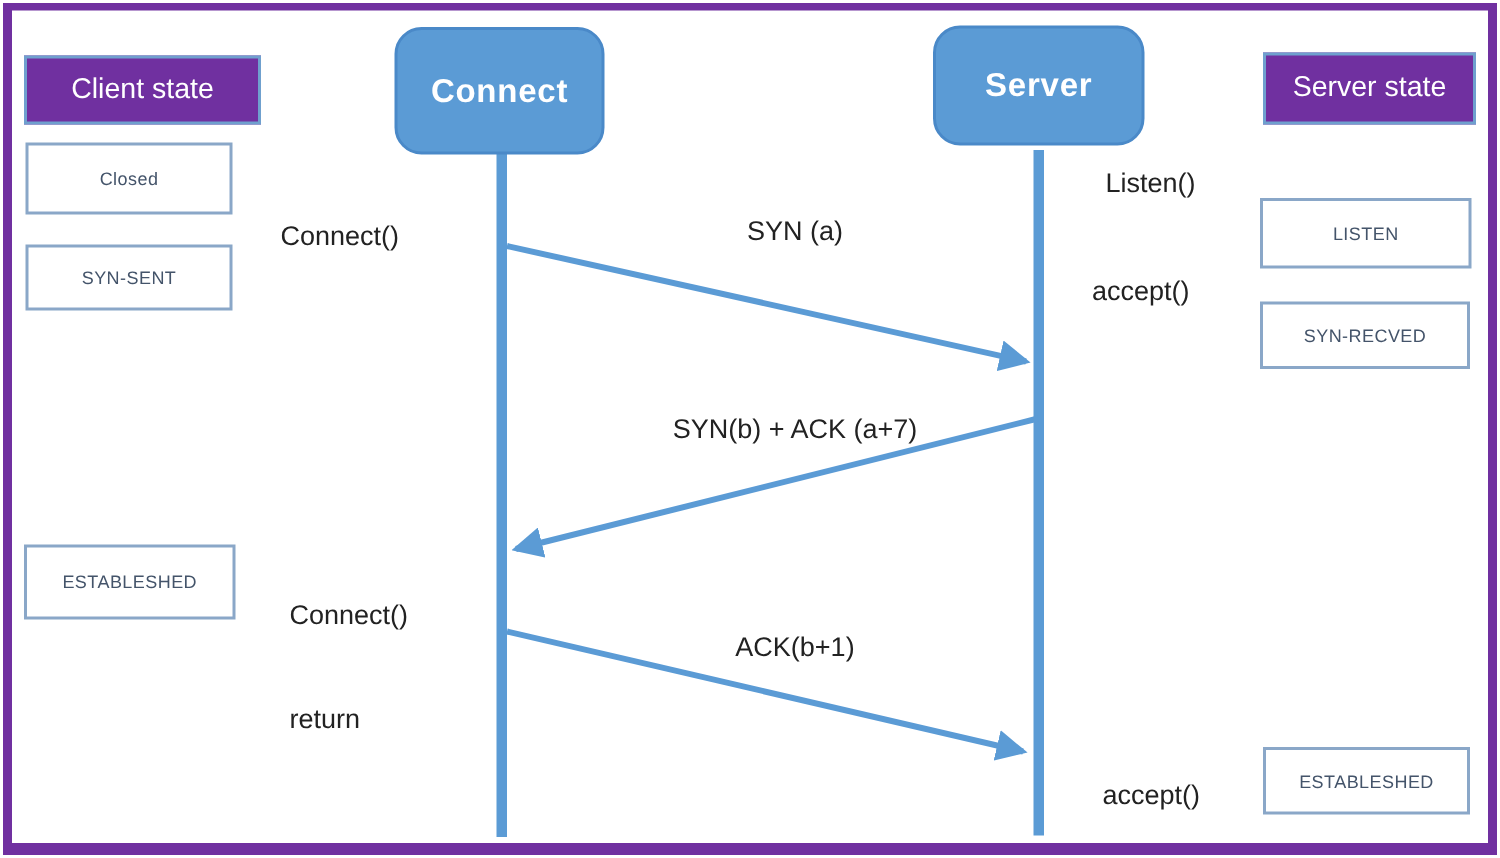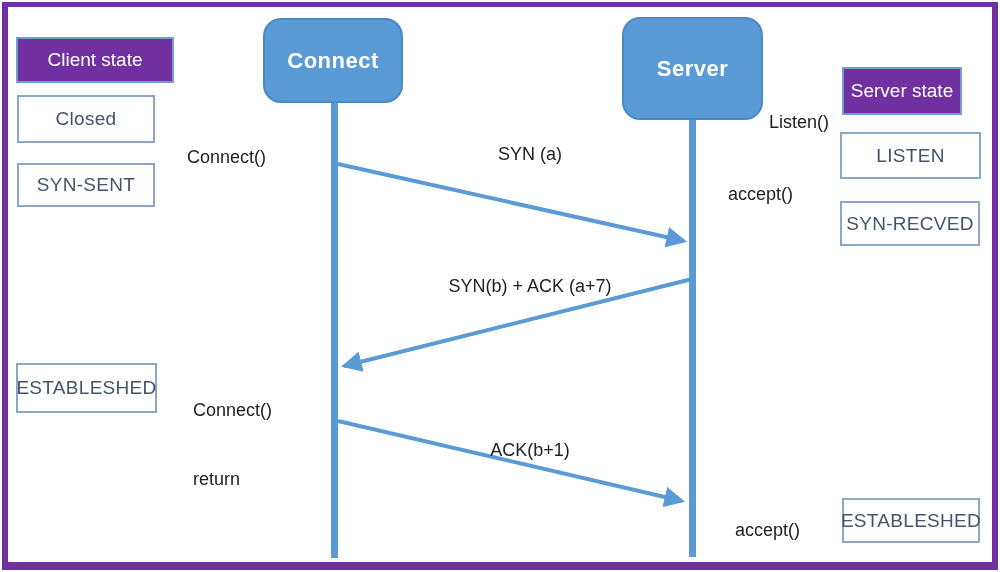--- a/index.html
+++ b/index.html
@@ -17,44 +17,44 @@
   .frame{position:absolute;inset:2px;border-style:solid;border-color:var(--purple);
     border-width:5px 6px 8px 6px;pointer-events:none;}
   .overlay{position:absolute;left:0;top:0;width:1000px;height:572px;}
   .lifeline{stroke:var(--accent-blue);stroke-width:7;}
   .msg{stroke:var(--accent-blue);stroke-width:4;}
   .arrowhead{fill:var(--accent-blue);}
   .entity{position:absolute;background:var(--accent-blue);border:2px solid var(--entity-border);
     border-radius:18px;display:flex;align-items:center;justify-content:center;
     color:#ffffff;font-size:22px;font-weight:bold;letter-spacing:.5px;}
   .entity.client{left:263px;top:18px;width:140px;height:85px;}
-  .entity.server{left:622px;top:17px;width:141px;height:103px;}
+  .entity.server{left:622px;top:17px;width:141px;height:80px;}
   .panel-header{position:absolute;background:var(--purple);border:2px solid #6fa0ce;
     display:flex;align-items:center;justify-content:center;color:#ffffff;font-size:19px;}
   .panel-header.client{left:16px;top:37px;width:158px;height:46px;}
-  .panel-header.server{left:842px;top:35px;width:120px;height:48px;margin-top:32px;}
+  .panel-header.server{left:842px;top:35px;width:142px;height:48px;}
   .state-box{position:absolute;background:#ffffff;border:2px solid var(--state-border);
     display:flex;align-items:center;justify-content:center;color:var(--state-text);
-    font-size:19px;letter-spacing:.3px;}
+    font-size:12px;letter-spacing:.3px;}
   .sb-closed{left:17px;top:95px;width:138px;height:48px;}
   .sb-synsent{left:17px;top:163px;width:138px;height:44px;}
   .sb-estab-l{left:16px;top:363px;width:141px;height:50px;}
   .sb-listen{left:840px;top:96px;width:141px;height:47px;margin-top:36px;}
   .sb-synrecved{left:840px;top:201px;width:140px;height:45px;}
   .sb-estab-r{left:842px;top:498px;width:138px;height:45px;}
   .lbl{position:absolute;color:var(--label-text);font-size:18px;line-height:23px;white-space:pre;}
   .lbl-connect{left:187px;top:146px;}
-  .lbl-listen{left:737px;top:111px;margin-left:32px;}
+  .lbl-listen{left:737px;top:111px;}
   .lbl-accept{left:728px;top:183px;}
   .lbl-connect-return{left:193px;top:353px;}
   .lbl-accept-return{left:735px;top:473px;}
   .msg-lbl{position:absolute;color:var(--label-text);font-size:18px;text-align:center;}
   .msg-lbl-1{left:430px;top:144px;width:200px;}
   .msg-lbl-2{left:398px;top:276px;width:264px;}
-  .msg-lbl-3{left:430px;top:440px;width:200px;}
+  .msg-lbl-3{left:430px;top:421px;width:200px;}
 </style>
 </head>
 <body>
 
 <div class="stage">
 
   <svg class="overlay" width="1000" height="572" viewBox="0 0 1000 572">
     <defs>
       <marker id="arrow" viewBox="0 0 10 10" refX="8.5" refY="5" markerWidth="5.2" markerHeight="5.2" orient="auto-start-reverse">
         <path class="arrowhead" d="M0,0 L10,5 L0,10 z"></path>

